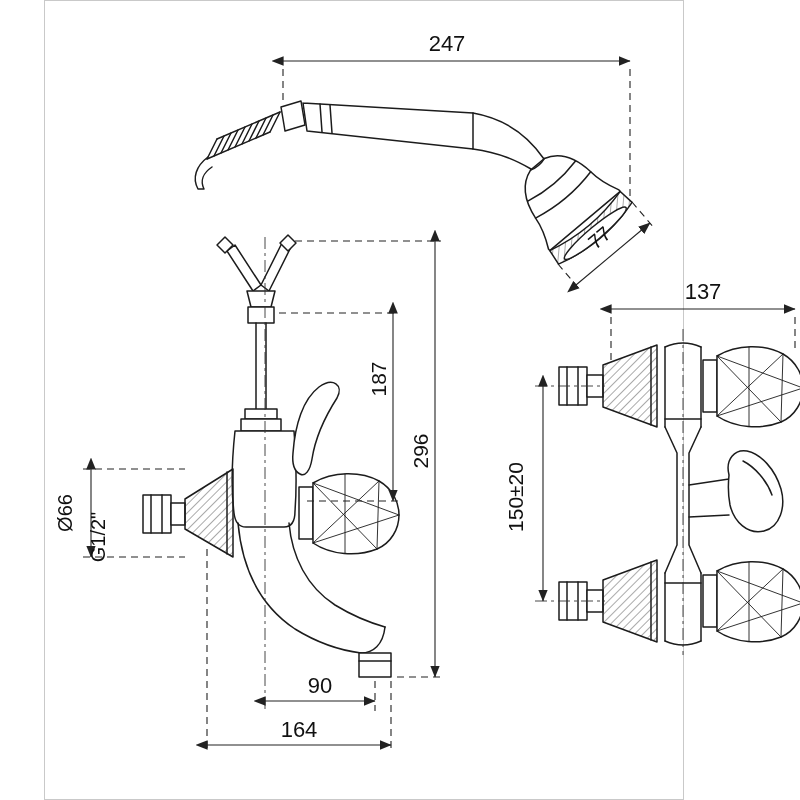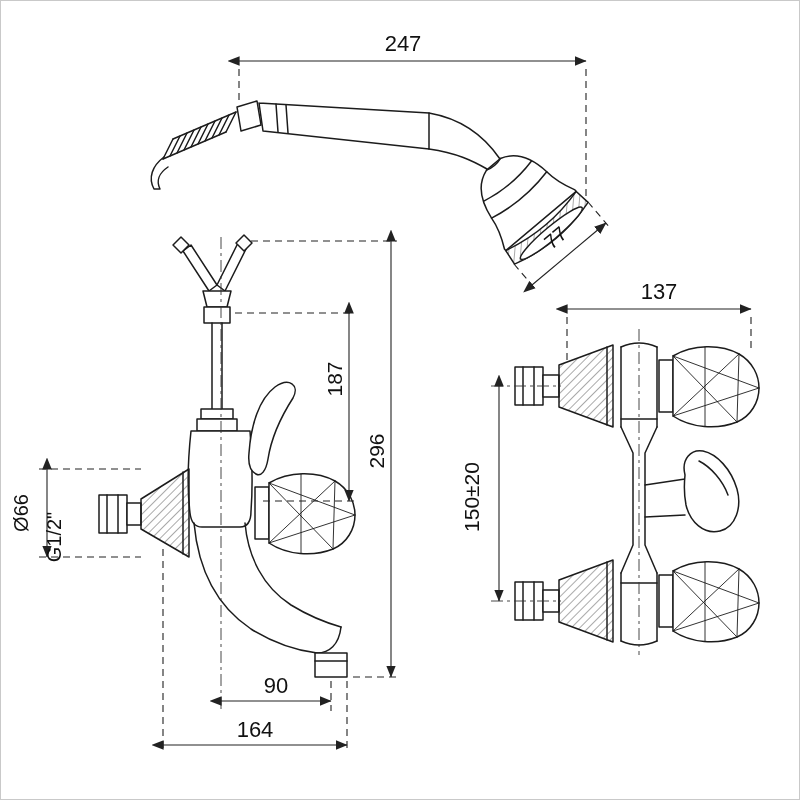--- a/index.html
+++ b/index.html
@@ -1,21 +1,22 @@
 <!DOCTYPE html>
 <html><head>
 <meta charset="utf-8">
 <style>
   html, body { margin: 0; padding: 0; background: #ffffff; }
   .page {
-    width: 800px; height: 800px;
+    width: 640px; height: 800px;
     box-sizing: border-box;
     border: 1px solid #c9c9c9;
     background: #ffffff;
     font-family: "Liberation Sans", sans-serif;
+    margin-left: 44px;
   }
   svg { display: block; }
 </style>
 </head>
 <body>
 
 <div class="page">
 <svg viewBox="0 0 800 800" width="800" height="800">
 
   <defs>

